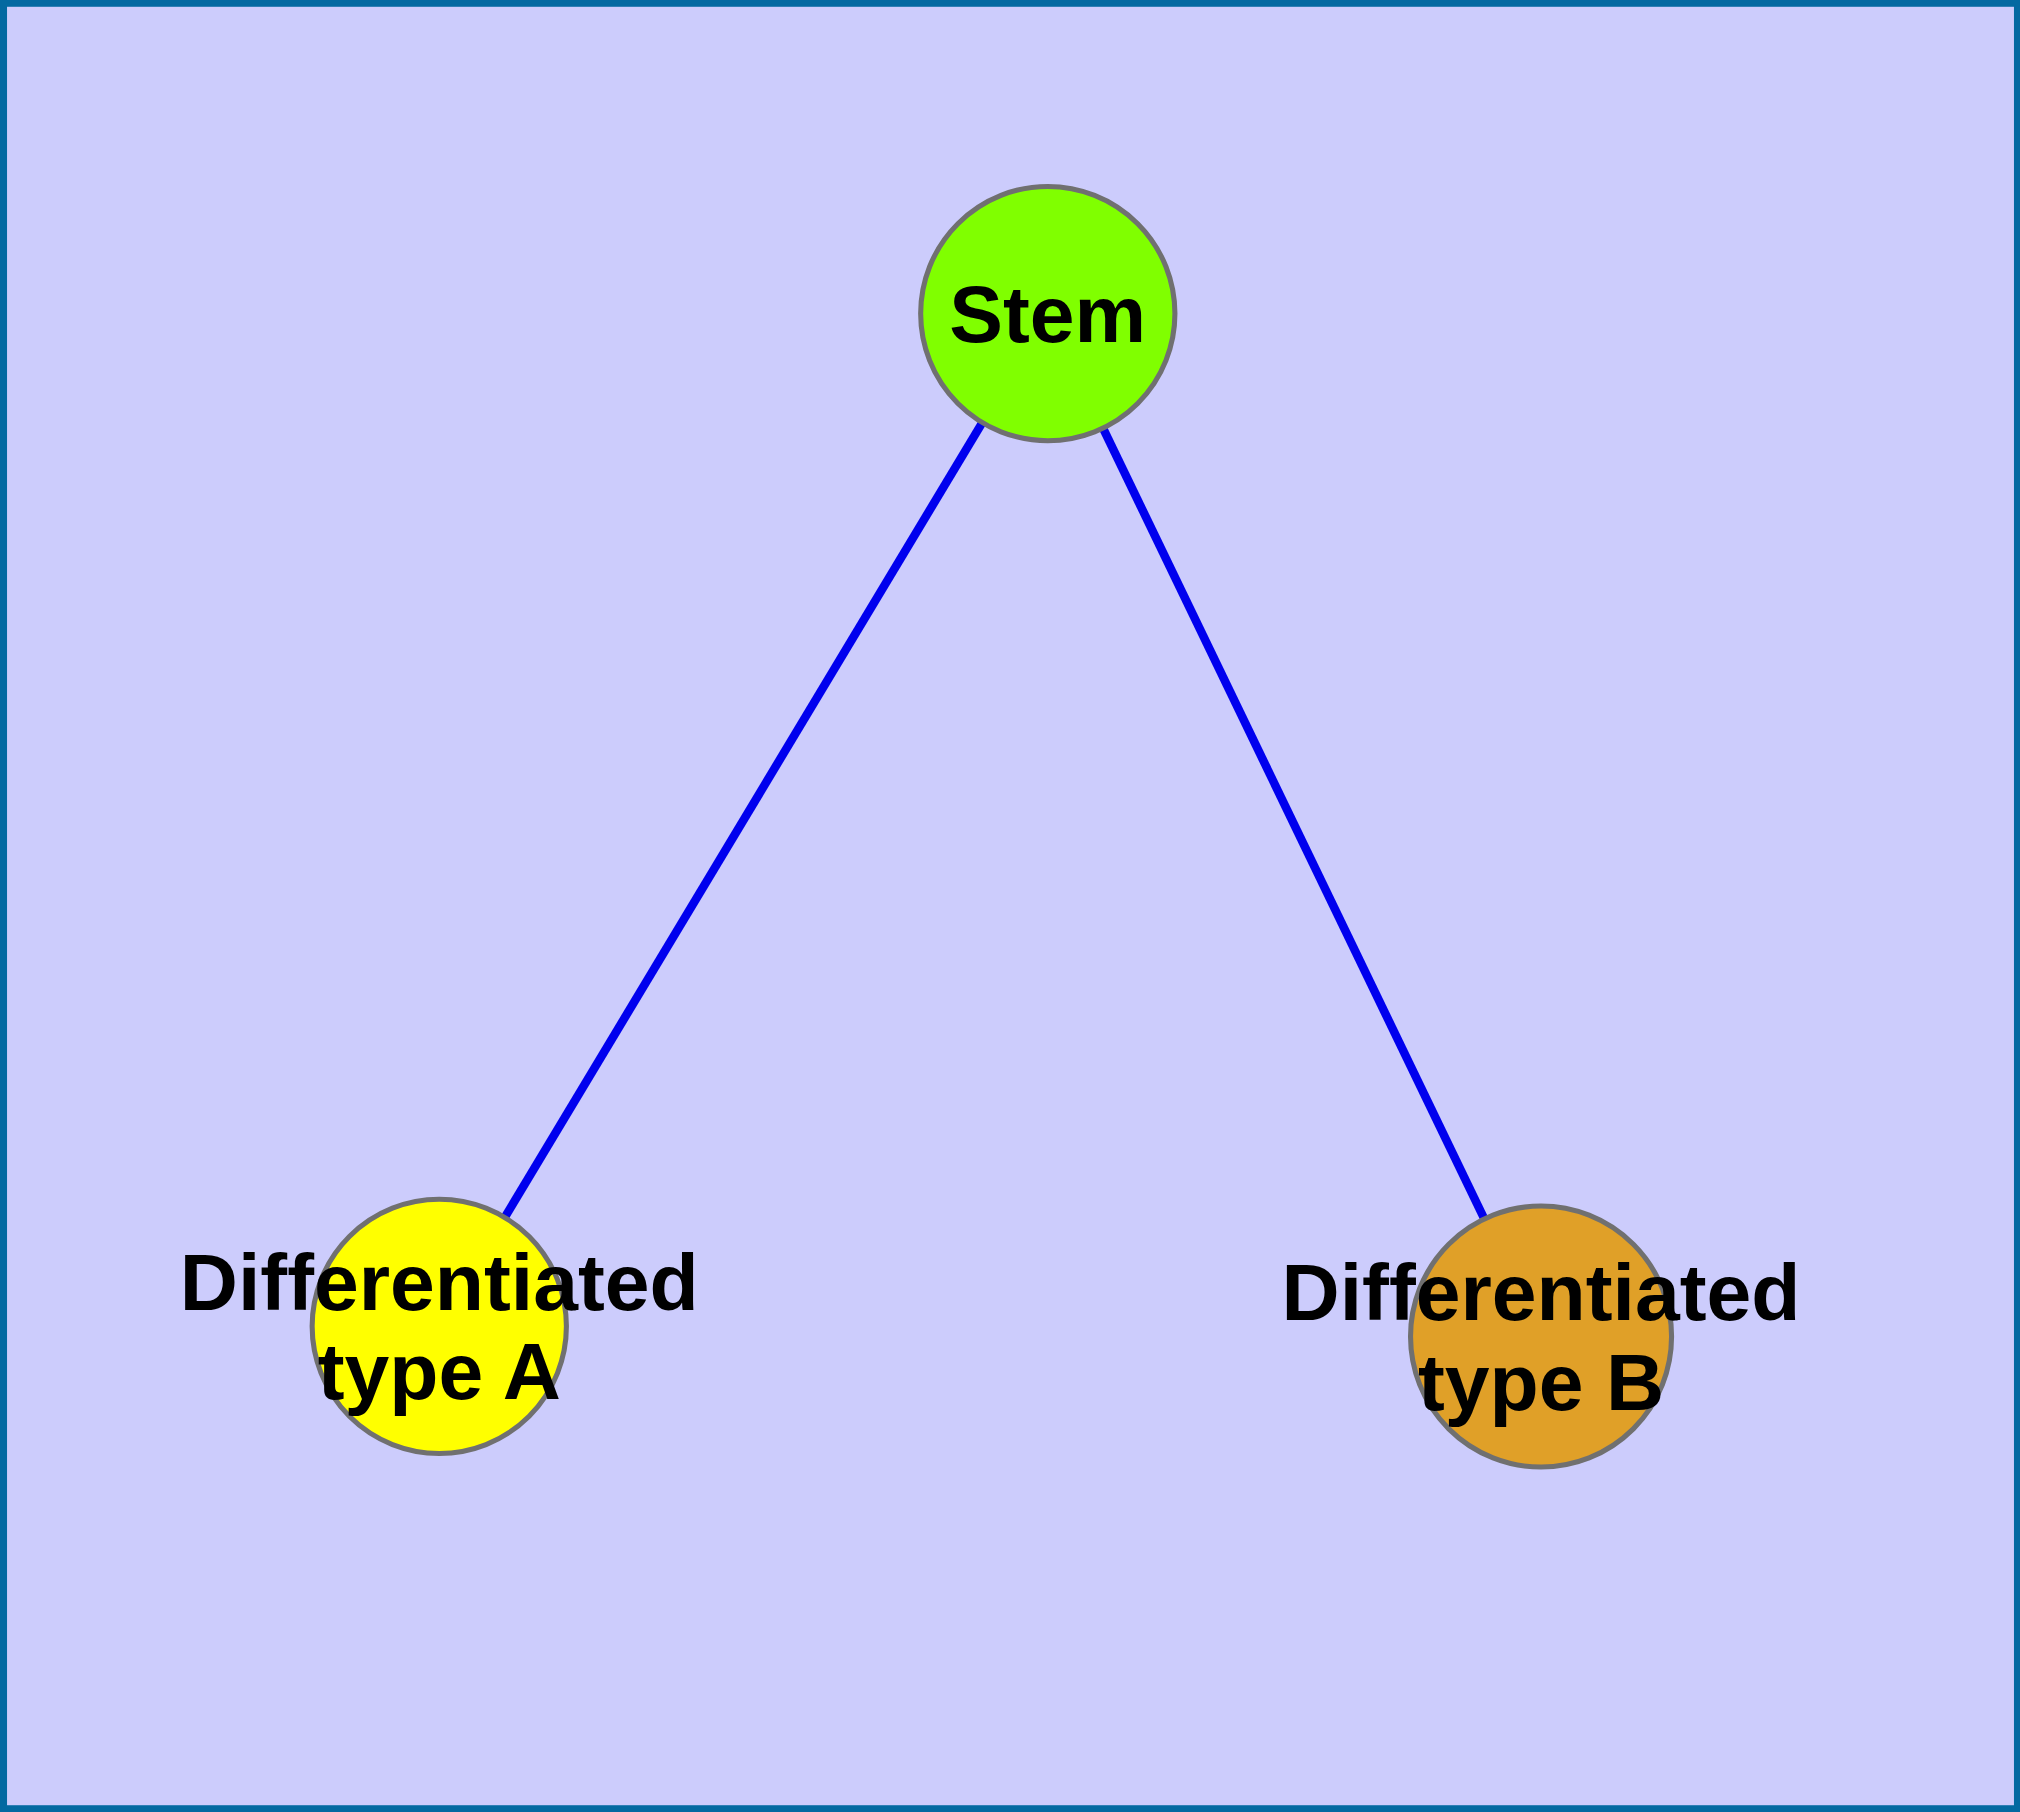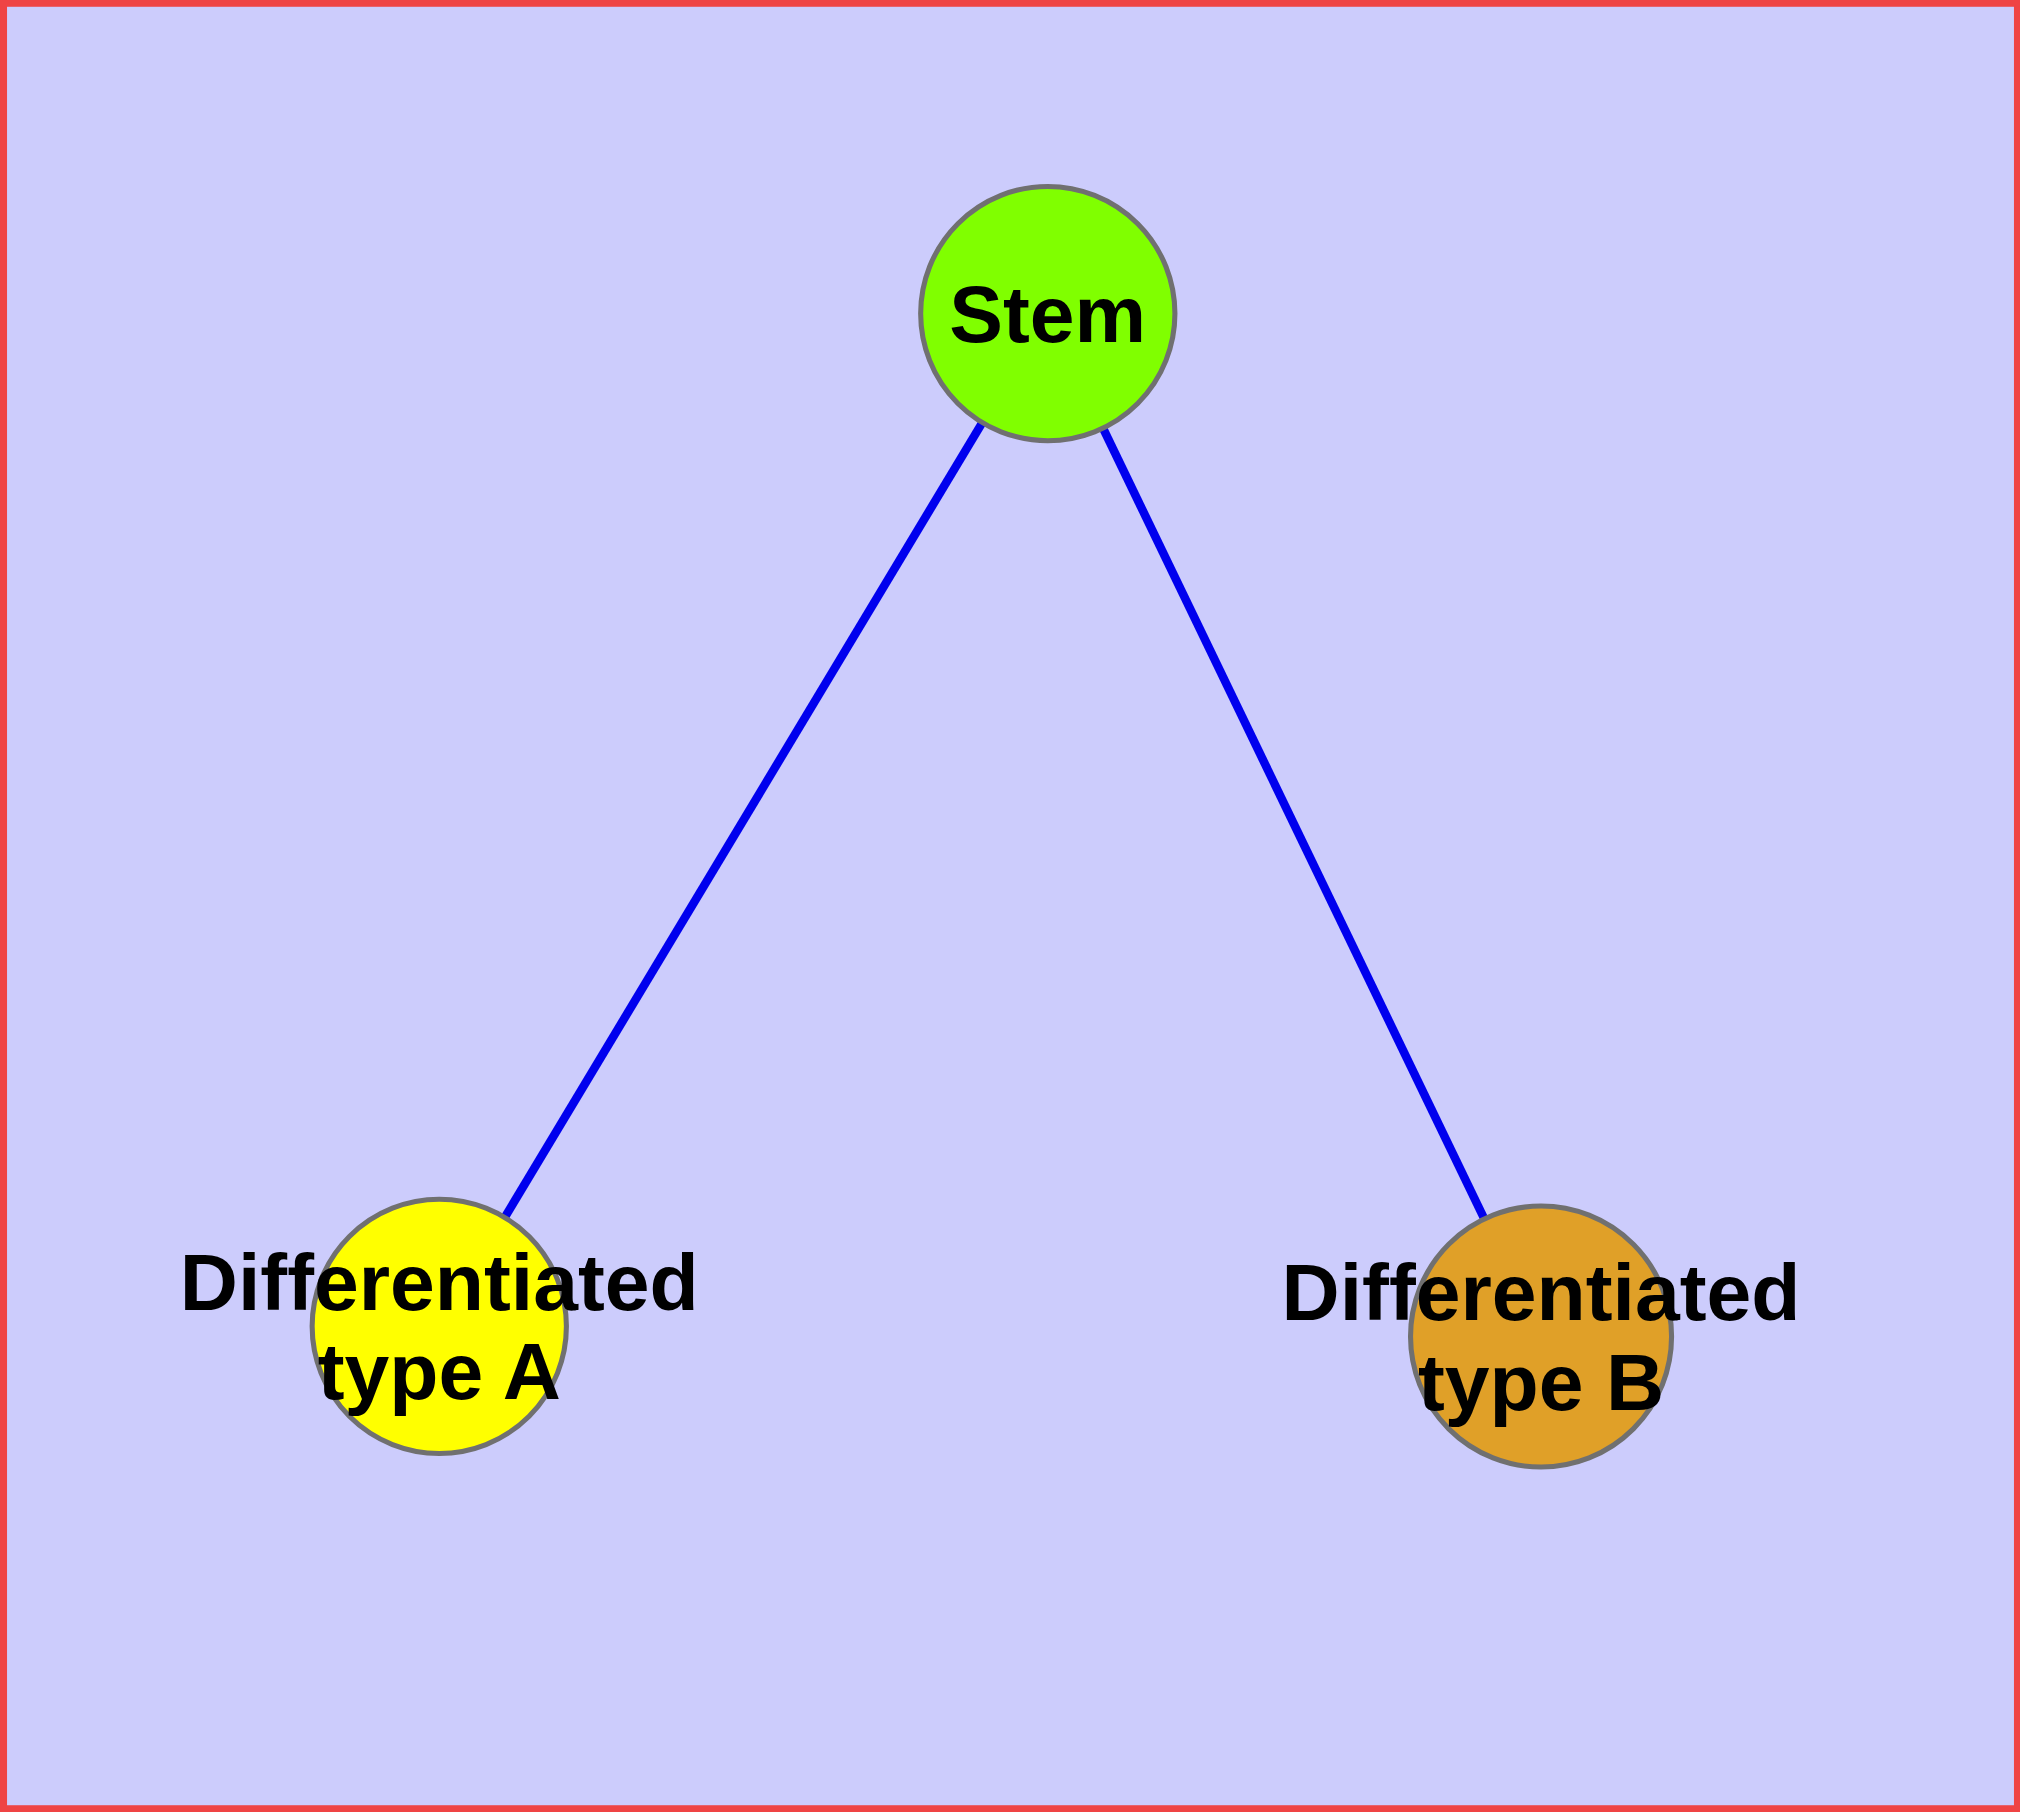--- a/index.html
+++ b/index.html
@@ -10,21 +10,21 @@
   body {
     width: 2021px;
     height: 1812px;
     overflow: hidden;
     font-family: "Liberation Sans", sans-serif;
   }
   #diagram-root {
     position: relative;
     width: 2021px;
     height: 1812px;
-    background: #ef4444;
+    background: #0369a1;
   }
   #graph-svg {
     position: absolute;
     left: 0;
     top: 0;
     width: 2021px;
     height: 1812px;
     display: block;
   }
   .node-circle {

